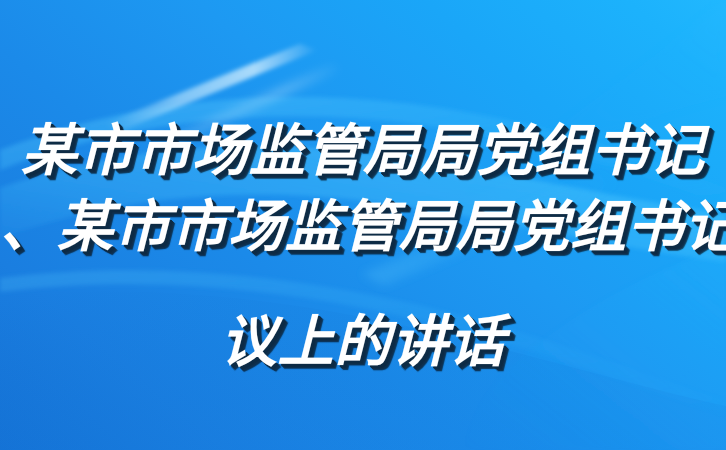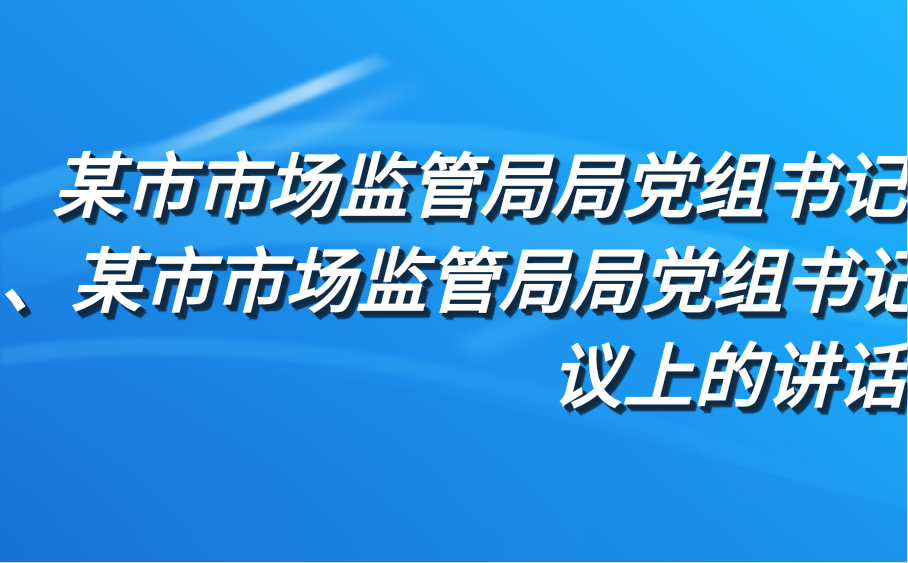--- a/index.html
+++ b/index.html
@@ -32,21 +32,21 @@
     inset: 0;
     pointer-events: none;
   }
 
   
   #title-block {
     position: absolute;
     left: 0;
     right: 0;
     top: 112px;
-    text-align: right;
+    text-align: center;
     z-index: 5;
   }
 
   .title-line {
     display: block;
     color: #ffffff;
     font-family: "DejaVu Serif", "Liberation Serif", serif;
     font-weight: 700;
     font-style: italic;
     font-size: 56px;
@@ -56,21 +56,21 @@
     text-shadow:
        2px 2px 0 #0d2b45,
        3px 3px 0 #0d2b45,
        4px 4px 0 #102f4c,
        5px 5px 1px rgba(6,24,40,.75);
     -webkit-text-stroke: 0.5px rgba(255,255,255,0.25);
   }
 
   .title-line.line-1 { font-size: 56px; }
   .title-line.line-2 { font-size: 56px; }
-  .title-line.line-3 { font-size: 56px; }
+  .title-line.line-3 { font-size: 56px; margin-top: 39px; }
 </style>
 </head>
 <body>
 
 <div id="banner">
 
   <div id="wave-layer">
     <svg viewBox="0 0 726 450" preserveAspectRatio="none" xmlns="http://www.w3.org/2000/svg">
       <defs>
         <linearGradient id="gA" x1="0" y1="1" x2="1" y2="0">

